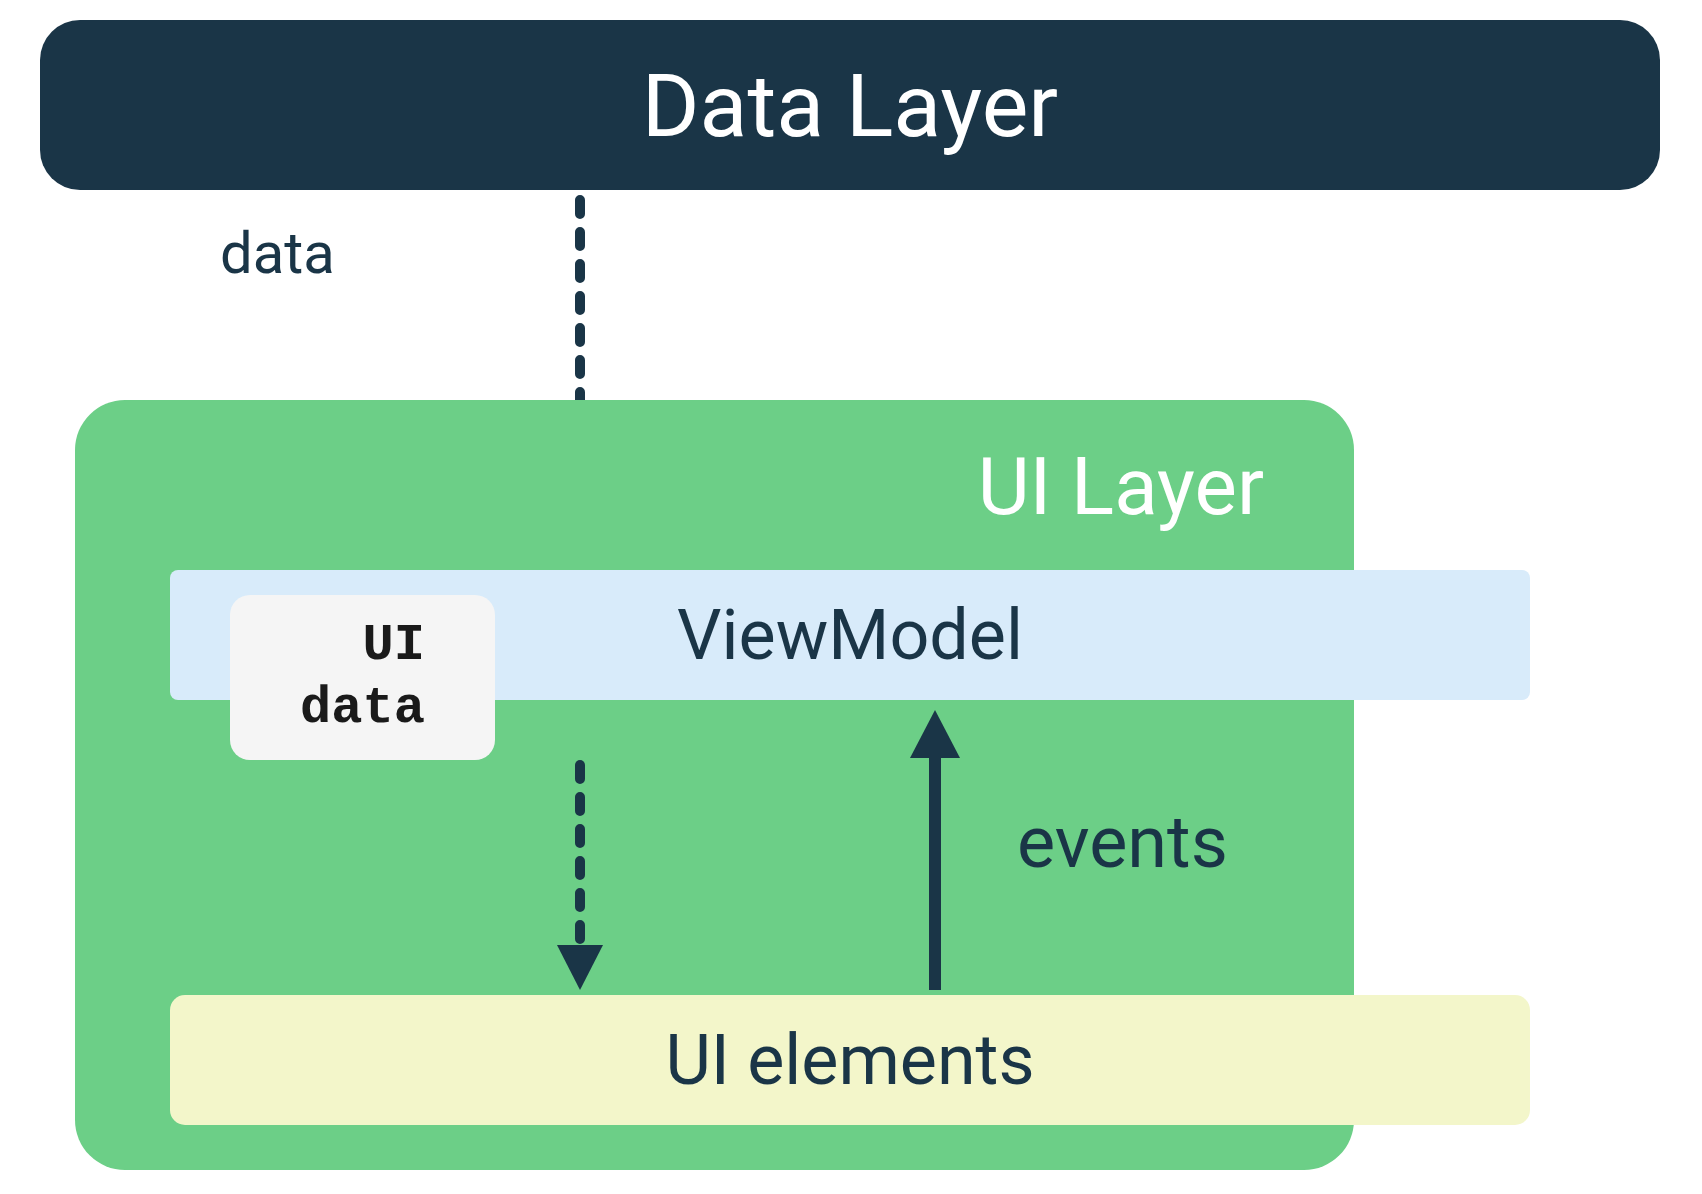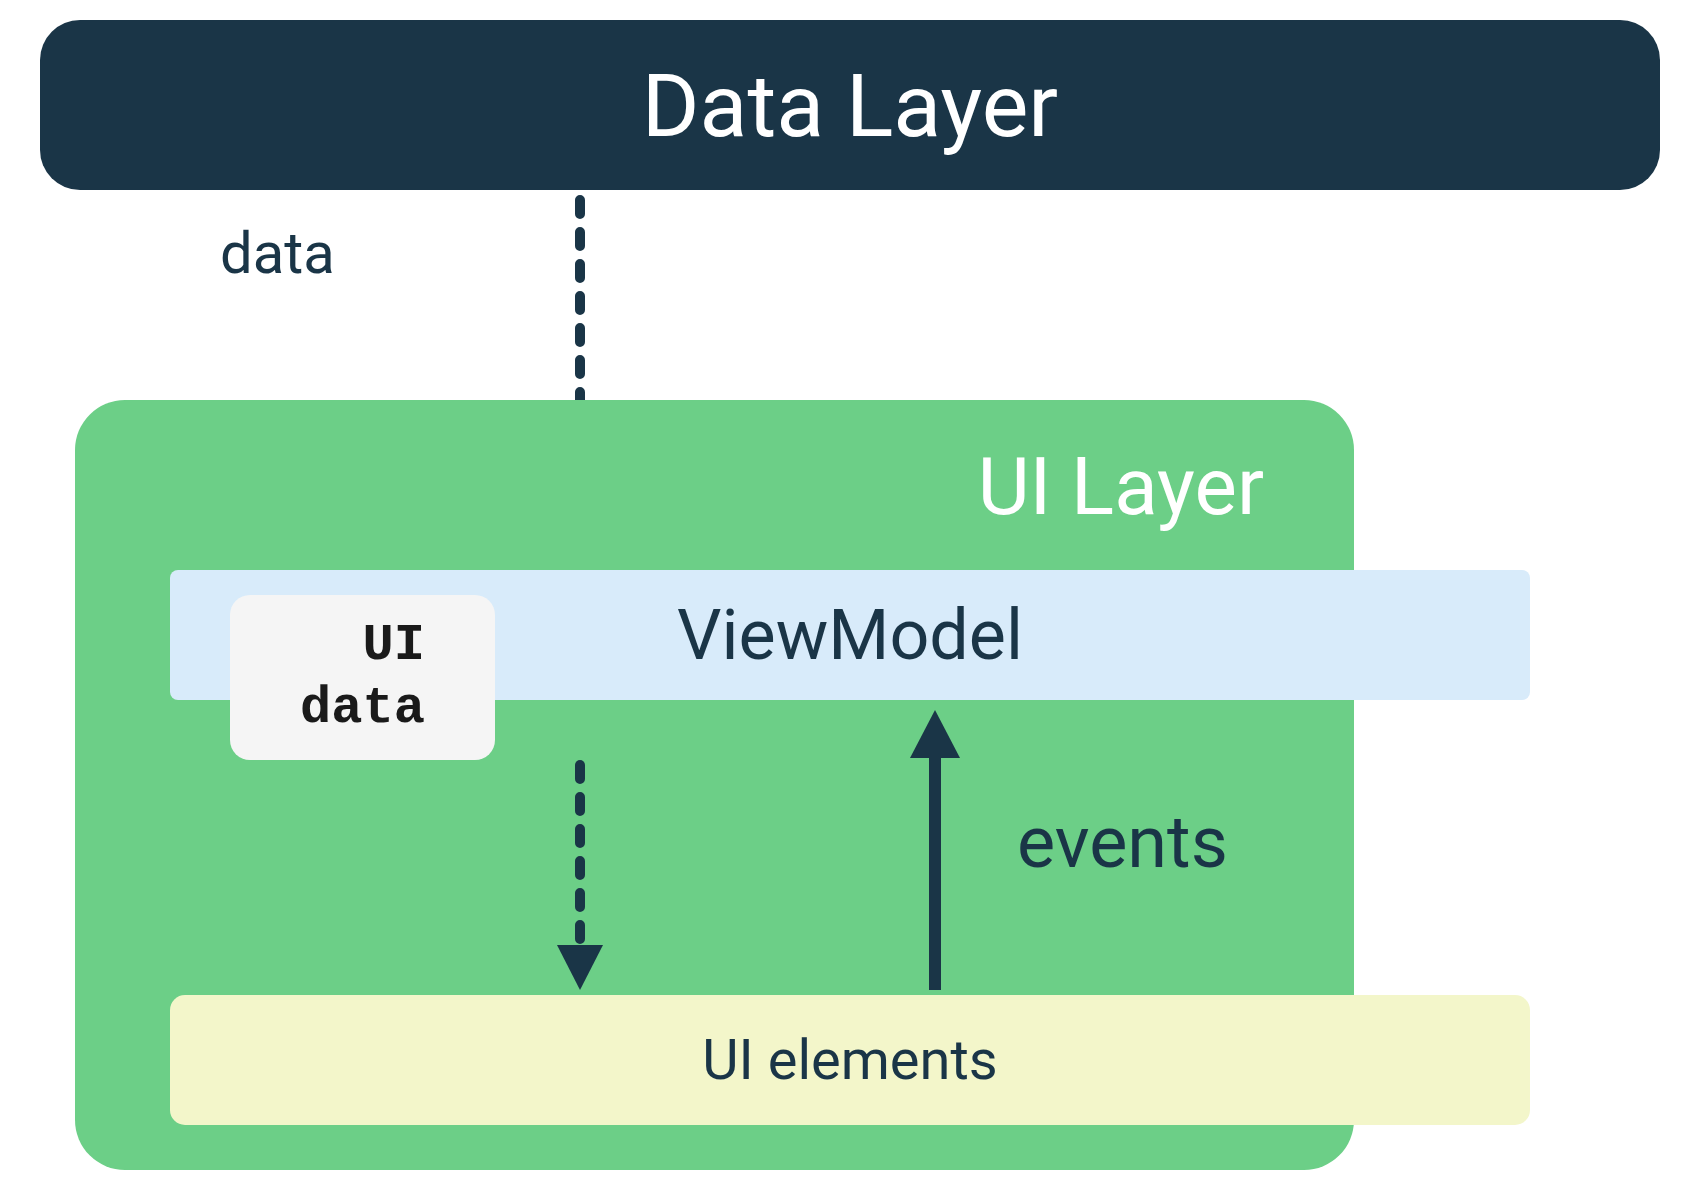--- a/index.html
+++ b/index.html
@@ -130,21 +130,21 @@
       top: 595px;
       width: 1360px;
       height: 130px;
       background: #f3f6ca;
       border-radius: 15px;
       display: flex;
       align-items: center;
       justify-content: center;
     }
     .ui-elements-text {
-      font-size: 56px;
+      font-size: 70px;
       color: #1a3547;
       font-weight: 400;
     }
     svg {
       position: absolute;
       overflow: visible;
     }
   </style>
 </head>
 <body>

